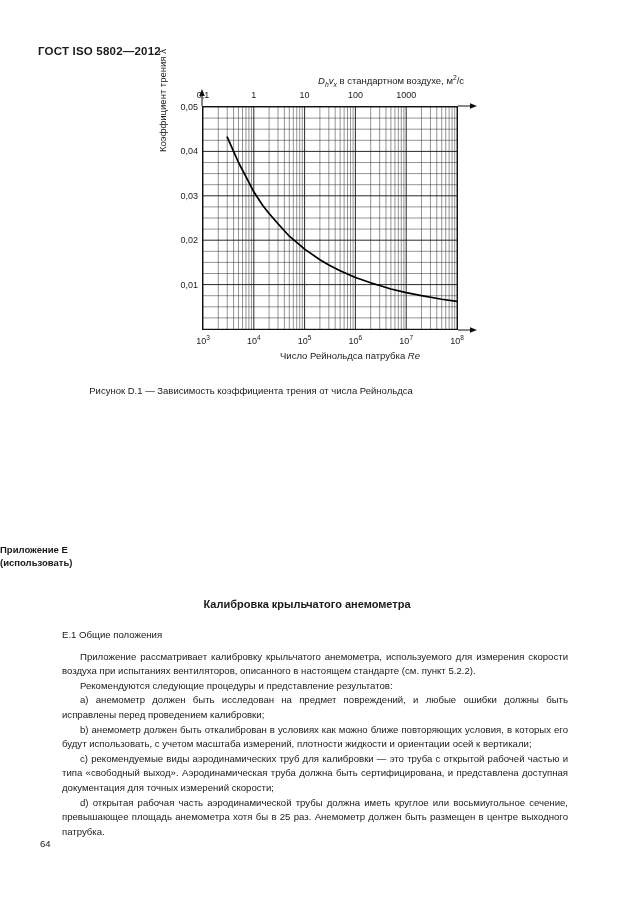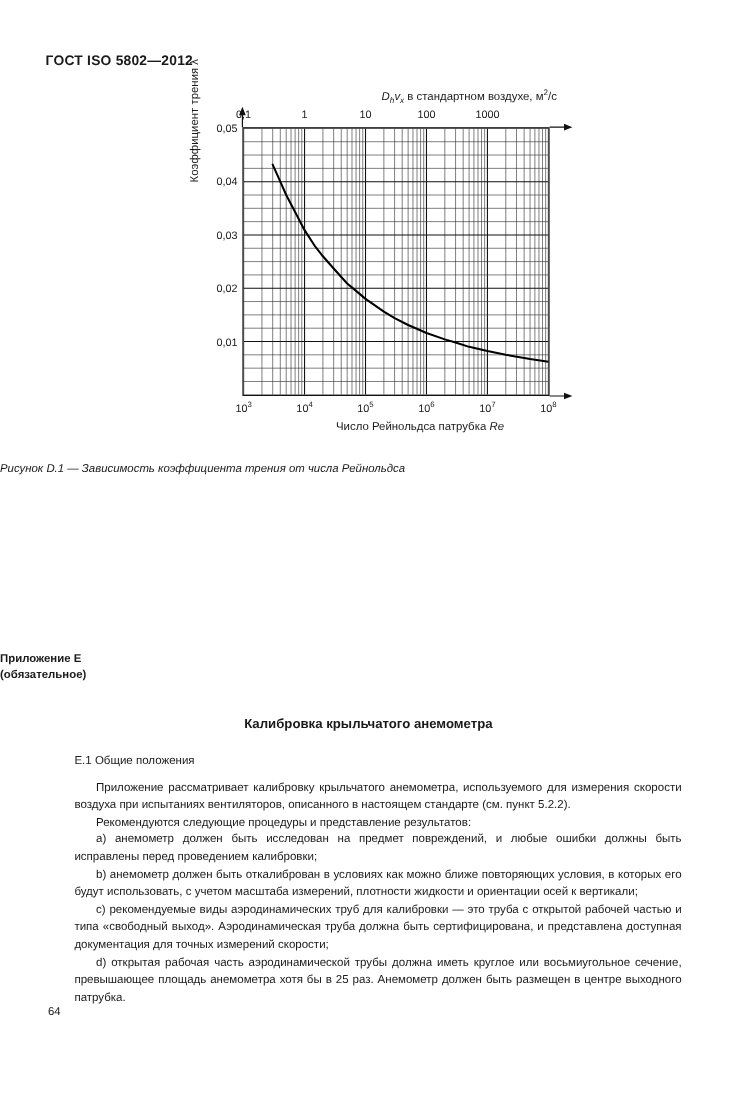--- a/index.html
+++ b/index.html
@@ -117,22 +117,22 @@
     font-size: 9.5px;
     white-space: nowrap;
   }
   .x-axis-title i { font-style: italic; }
 
   .fig-caption {
     position: absolute;
     left: 0;
     top: 313px;
     width: 502px;
-    font-size: 9.5px;
-    font-style: italic;
+    text-align: center;
+    font-size: 9.5px;
   }
 
   
   .annex-head {
     position: absolute;
     left: 0;
     top: 543px;
     width: 630px;
     font-size: 9.5px;
     font-weight: bold;
@@ -301,21 +301,21 @@
         <line x1="288" y1="34" x2="302" y2="34" stroke="#111" stroke-width="1"></line>
         <polygon points="307,34 300,31.2 300,36.8" fill="#111"></polygon>
       </svg>
     </div>
 
     <div class="fig-caption">Рисунок D.1 — Зависимость коэффициента трения от числа Рейнольдса</div>
   </div>
 
   <div class="annex-head">
     <div>Приложение Е</div>
-    <div>(обязательное)</div>
+    <div>(использовать)</div>
   </div>
 
   <div class="annex-title">Калибровка крыльчатого анемометра</div>
 
   <div class="body">
     <div class="sub-head">Е.1 Общие положения</div>
     <div id="paragraphs">
         <p>Приложение рассматривает калибровку крыльчатого анемометра, используемого для измерения скорости воздуха при испытаниях вентиляторов, описанного в настоящем стандарте (см. пункт 5.2.2).</p>
         <p>Рекомендуются следующие процедуры и представление результатов:</p>
         <p>a) анемометр должен быть исследован на предмет повреждений, и любые ошибки должны быть исправлены перед проведением калибровки;</p>

